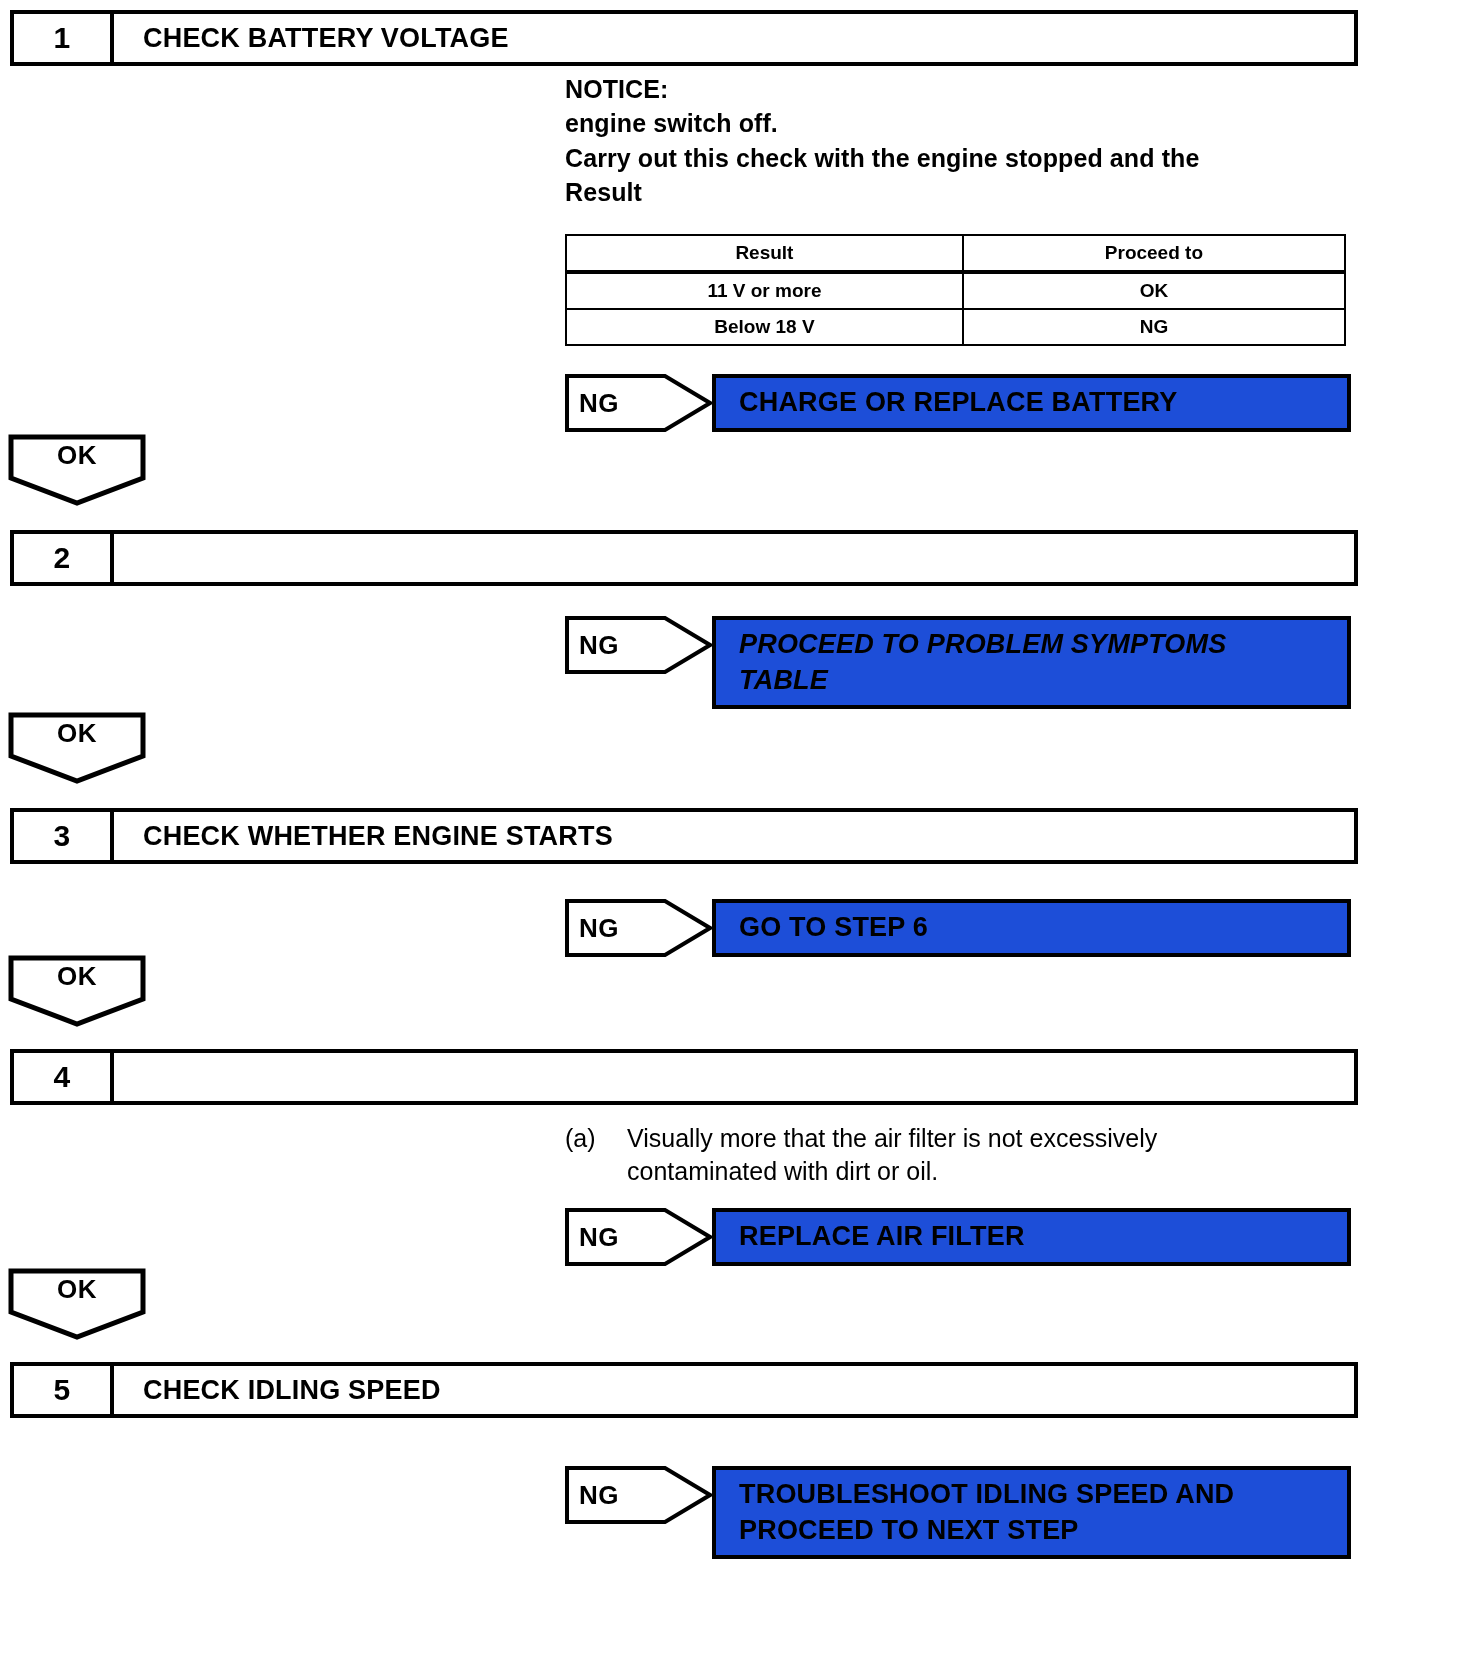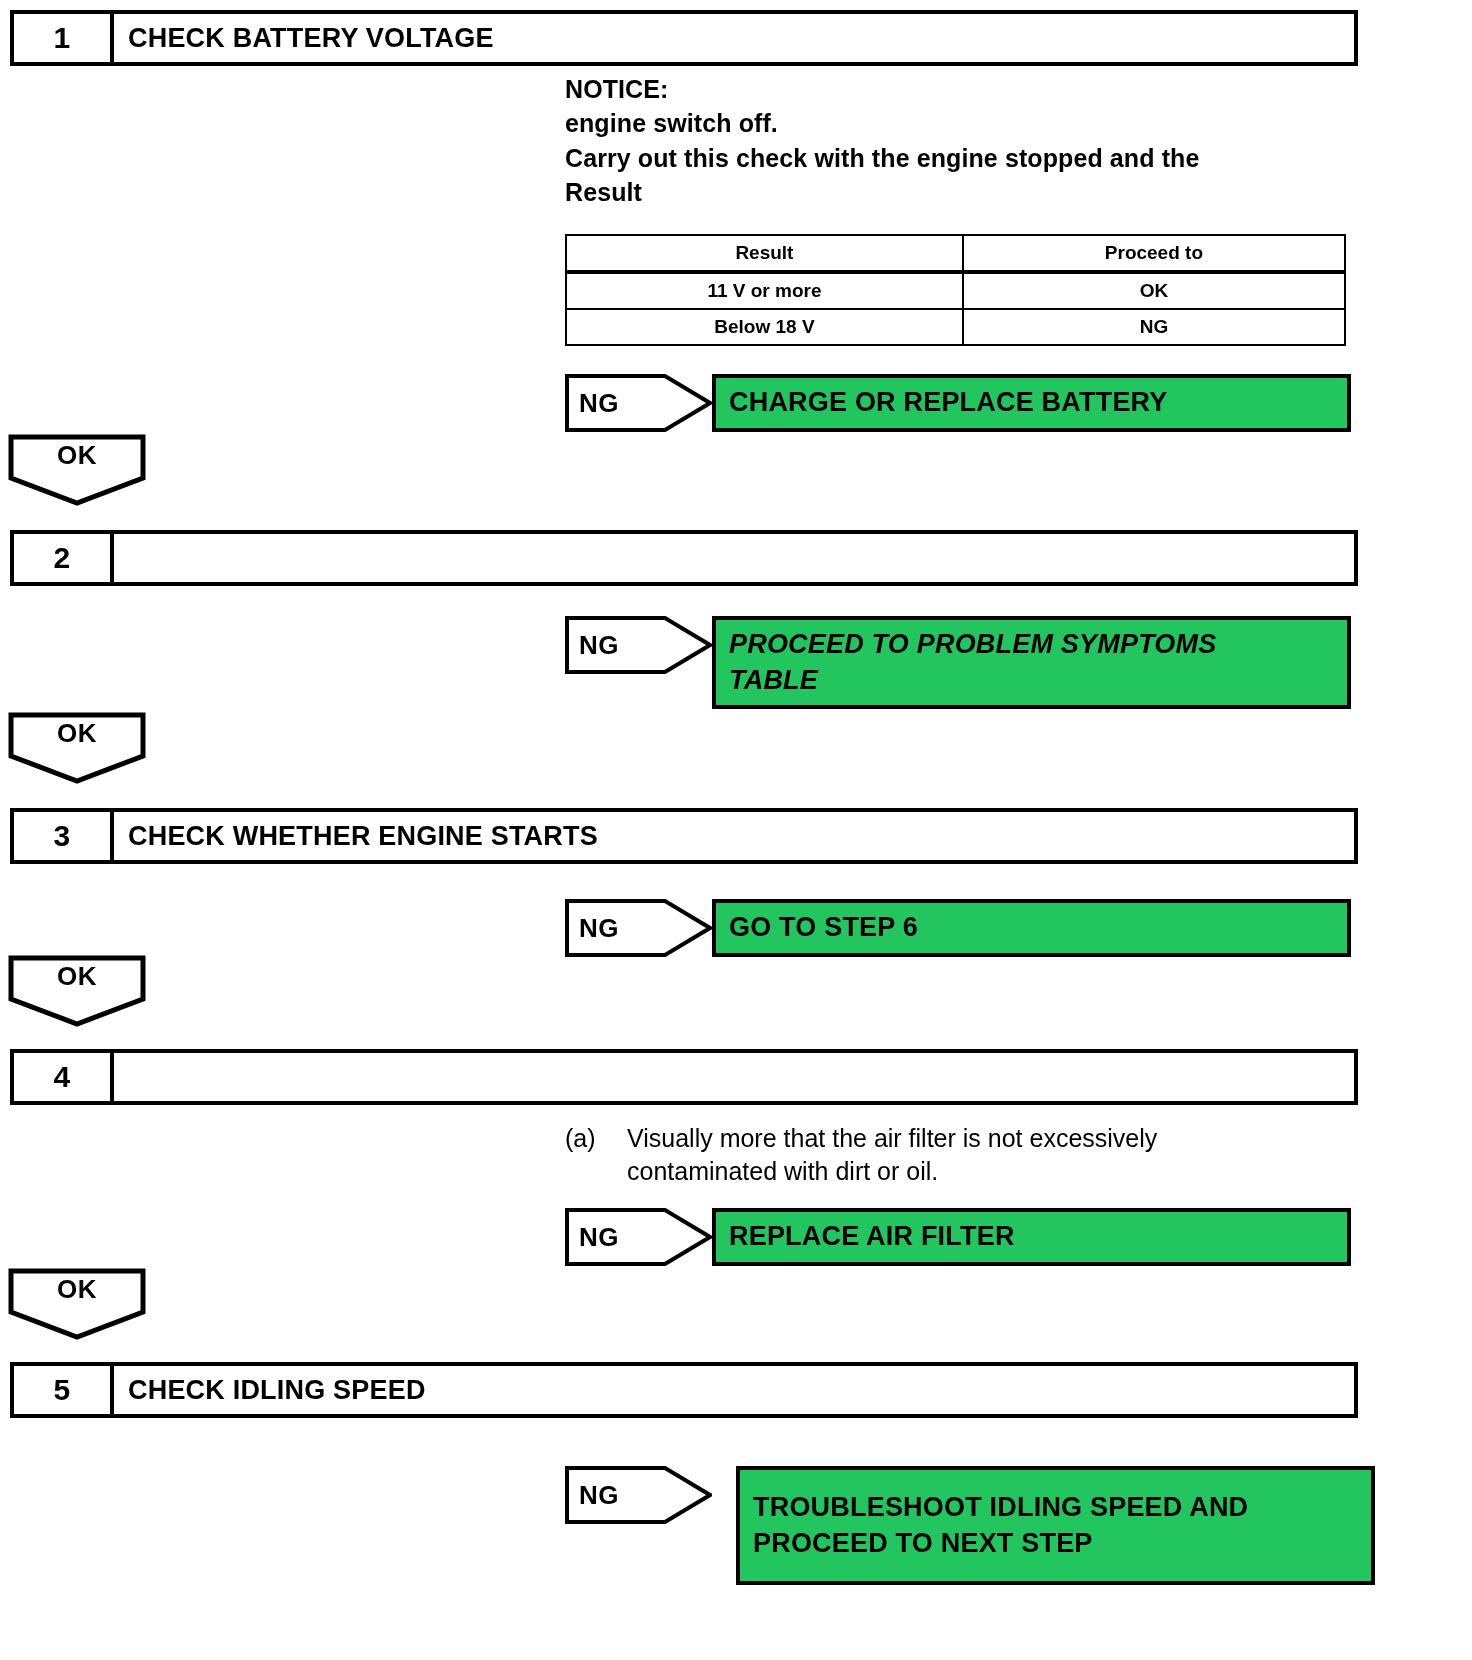--- a/index.html
+++ b/index.html
@@ -42,21 +42,21 @@
     align-items: center;
     justify-content: center;
     font-size: 30px;
     font-weight: bold;
     letter-spacing: 0.5px;
   }
   .step-title {
     flex: 1;
     display: flex;
     align-items: center;
-    padding-left: 14px;
+    padding-left: 29px;
     font-size: 27px;
     font-weight: bold;
     letter-spacing: 0.2px;
     white-space: nowrap;
   }
 
   
   .ok-pennant {
     position: absolute;
     left: 8px;
@@ -105,24 +105,24 @@
     align-items: center;
     font-size: 26px;
     font-weight: bold;
     letter-spacing: 0.5px;
     pointer-events: none;
   }
   .ng-target {
     border: 4px solid #000;
     box-sizing: border-box;
     width: 639px;
-    background: #22c55e;
+    background: #1d4ed8;
     display: flex;
     align-items: center;
-    padding: 0 0 0 13px;
+    padding: 0 0 0 23px;
   }
   .ng-target span {
     font-size: 27px;
     font-weight: bold;
     line-height: 1.30;
     letter-spacing: 0.2px;
   }
 
   
   .notice-block {
@@ -319,18 +319,18 @@
     <div class="step-title">CHECK IDLING SPEED</div>
   </div>
 
   <div class="ng-row" style="top:1466px;">
     <div class="ng-pennant">
       <svg viewBox="0 0 147 58" height="58" preserveAspectRatio="none">
         <path d="M2,2 L100,2 L145,29 L100,56 L2,56 Z" fill="#fff" stroke="#000" stroke-width="4" stroke-linejoin="miter"></path>
       </svg>
       <div class="ng-label">NG</div>
     </div>
-    <div class="ng-target" style="height:119px;margin-left:24px;">
+    <div class="ng-target" style="height:93px;">
       <span><span>TROUBLESHOOT IDLING SPEED AND</span><br><span>PROCEED TO NEXT STEP</span></span>
     </div>
   </div>
 
 </div>
 
 </body></html>

